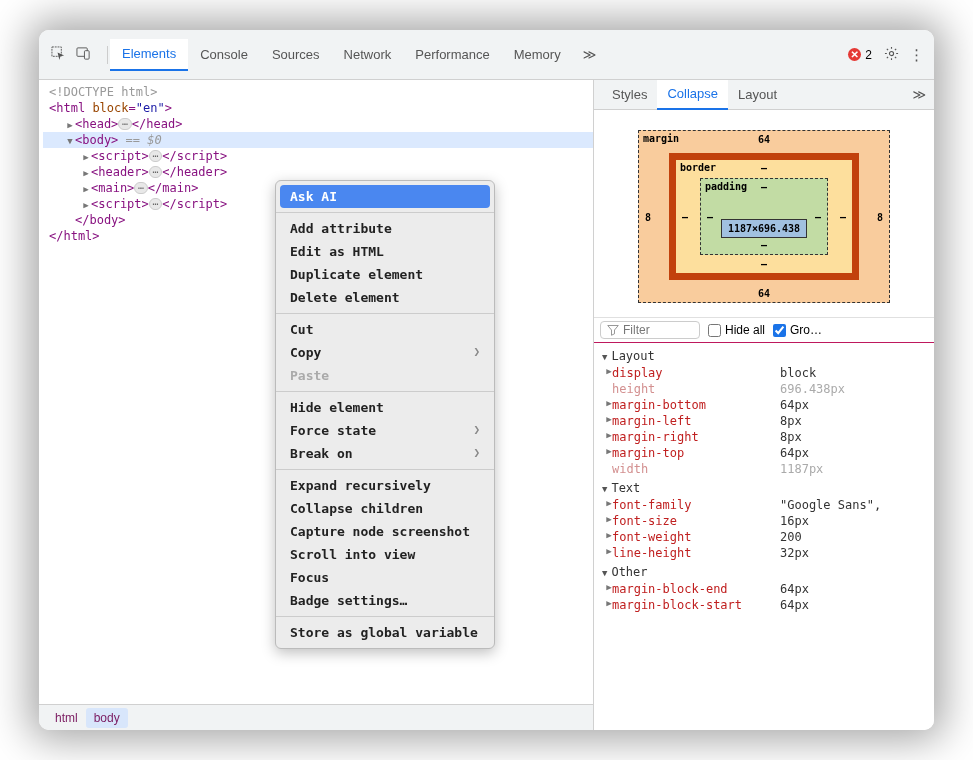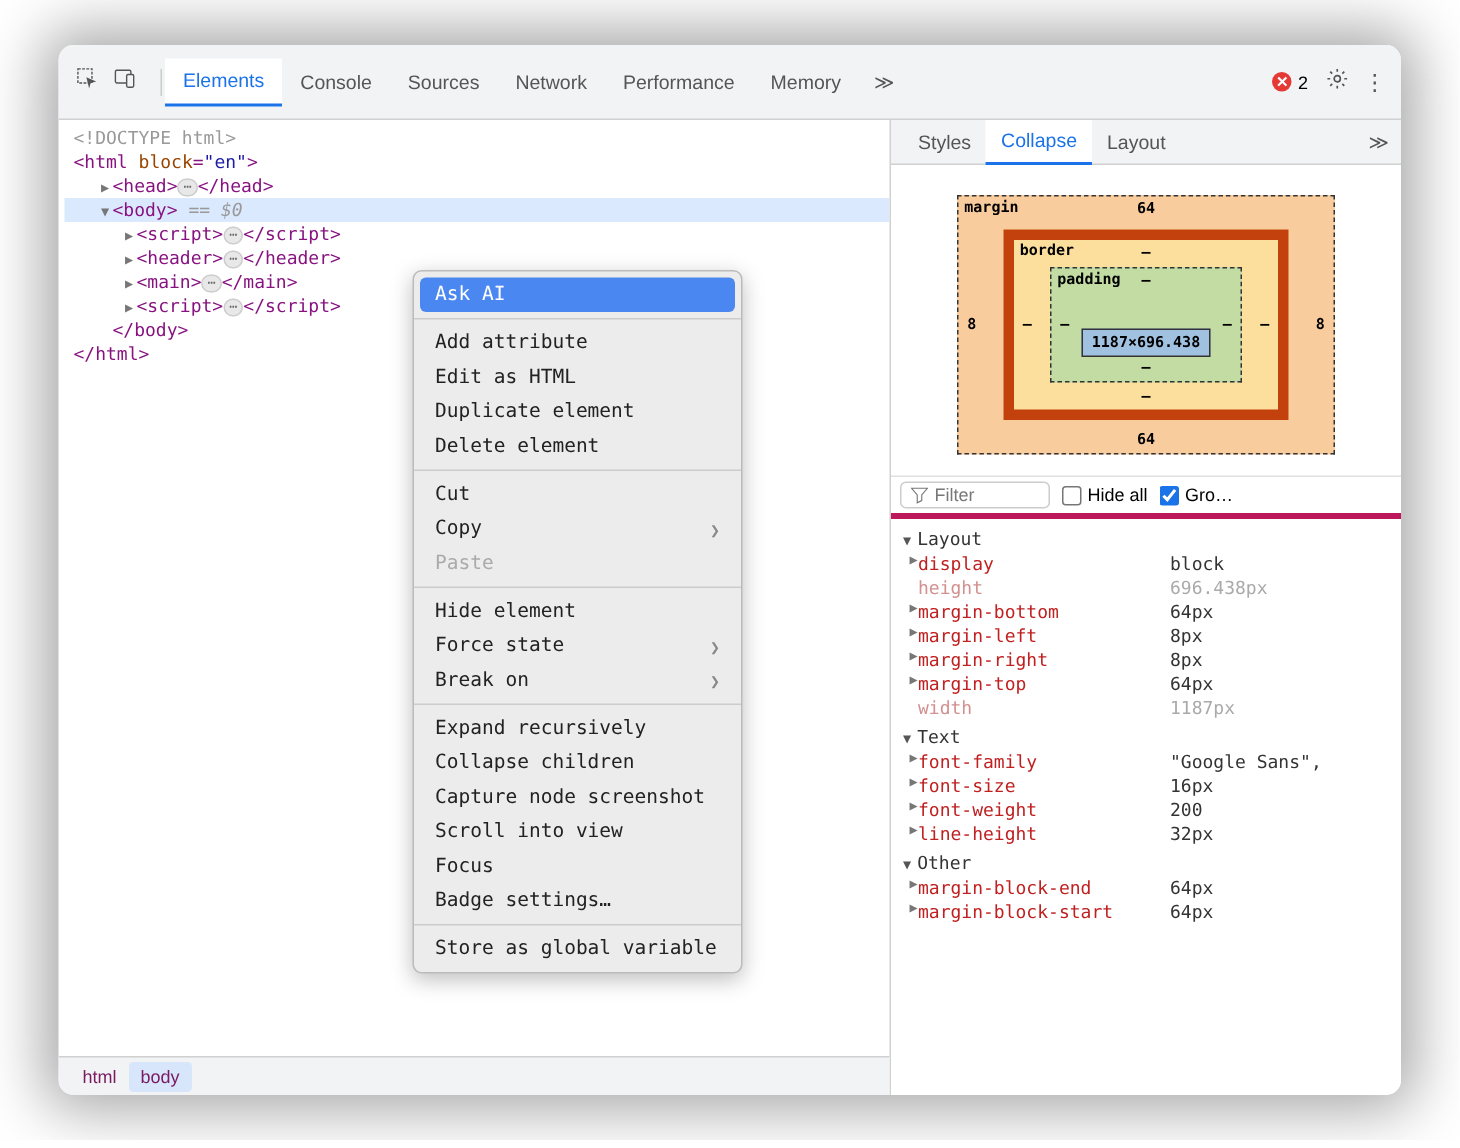--- a/index.html
+++ b/index.html
@@ -148,21 +148,22 @@
   font-size: 13px;
   padding: 4px 0;
   color: #222;
   z-index: 5;
 }
 .ctx-item {
   padding: 4px 14px;
   cursor: default;
   display: flex;
   justify-content: space-between;
-  align-items: flex-end;
+  align-items: flex-start;
+  font-weight: bold;
 }
 .ctx-item.hl {
   background: #4a87f0;
   color: #fff;
   border-radius: 4px;
   margin: 0 4px;
   padding: 4px 10px;
 }
 .ctx-item.disabled { color: #aaa; }
 .ctx-sep { height:1px; background:#ccc; margin: 4px 0; }
@@ -212,21 +213,21 @@
   margin-top: 24px;
 }
 .bm-label { position:absolute; left:4px; top:2px; font-size:10px;}
 .bm-n { position:absolute; left:50%; transform:translateX(-50%); font-size:10px;}
 .bm-top { top:3px; }
 .bm-bot { bottom:3px; }
 .bm-side { position:absolute; top:50%; transform:translateY(-50%); font-size:10px;}
 .bm-l { left:6px; } .bm-r { right:6px;}
 .filter-row {
   display:flex; align-items:center;
-  border-top:1px solid #e0e0e0; border-bottom:4px solid #be185d;
+  border-top:1px solid #e0e0e0; border-bottom:1px solid #be185d;
   padding: 3px 6px; font-size:12px; gap:8px;
 }
 .filter-box {
   display:flex; align-items:center; border:1px solid #ccc; border-radius:4px;
   padding:1px 6px; color:#777; flex-shrink:0; width: 100px;
 }
 .chk { display:flex; align-items:center; gap:4px; white-space:nowrap;}
 .chk input { accent-color:#1a73e8;}
 .props {
   font-family: Menlo, monospace; font-size: 12px; padding: 2px 6px 10px 6px;

